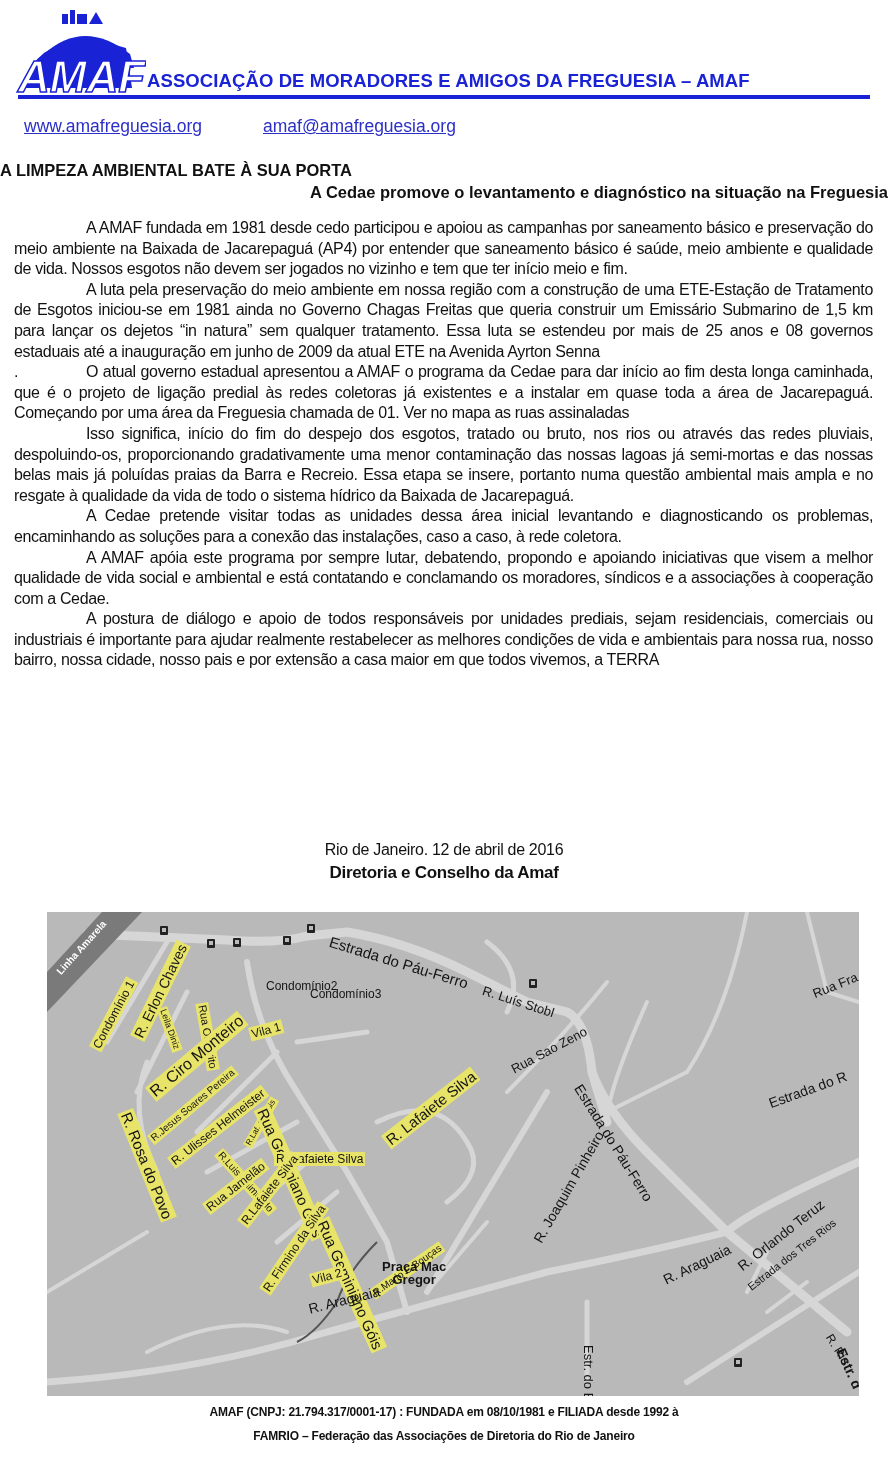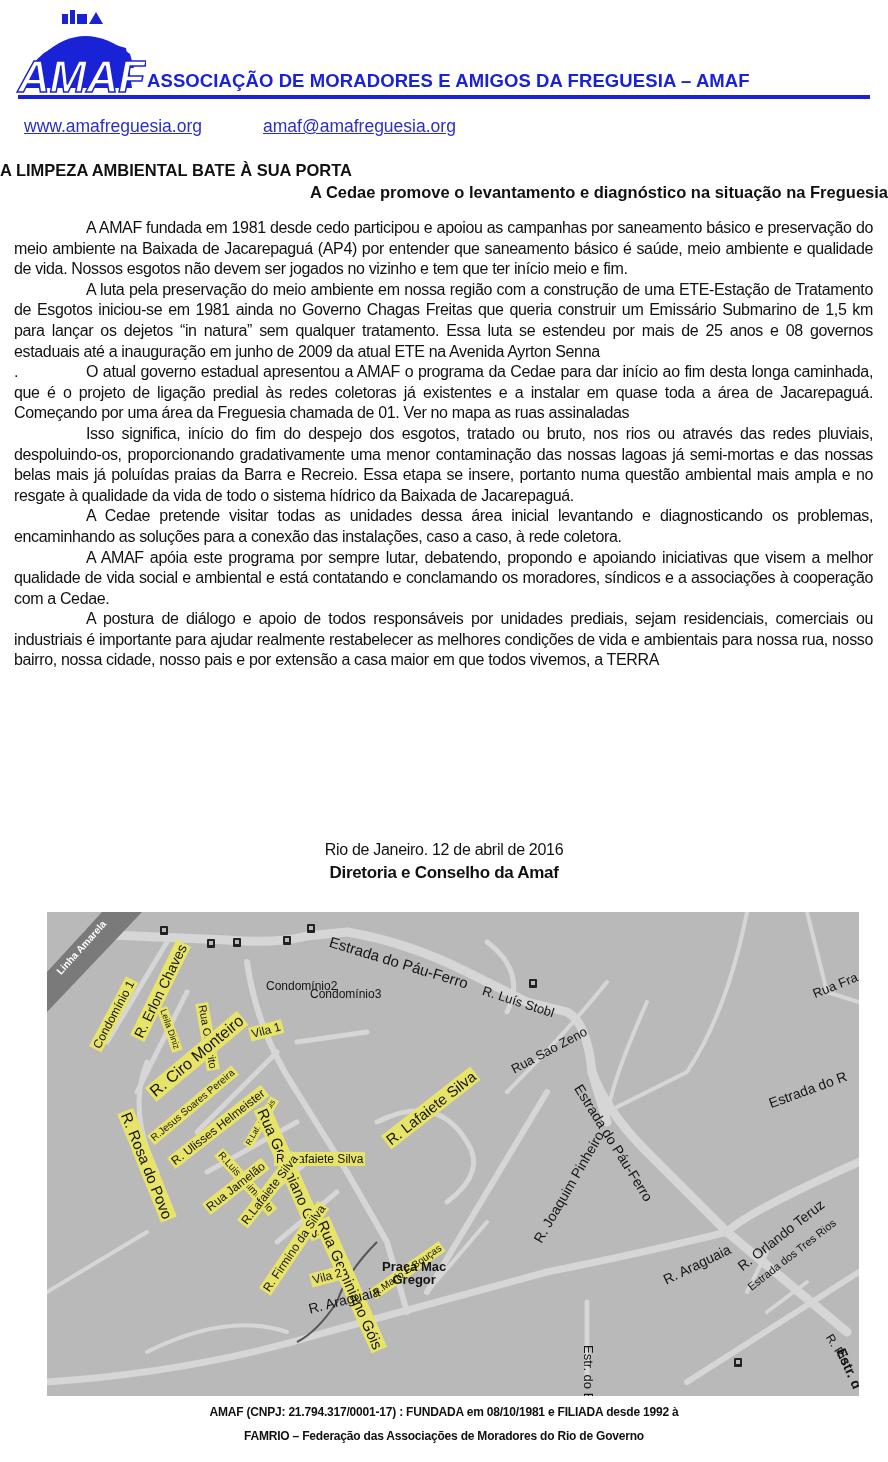--- a/index.html
+++ b/index.html
@@ -173,13 +173,13 @@
   <span class="lbl" style="left:462px;top:152px;transform:rotate(-28deg);font-size:13px">Rua Sao Zeno</span>
   <span class="lbl" style="left:764px;top:76px;transform:rotate(-22deg);font-size:13px">Rua Fra</span>
   <span class="lbl big" style="left:688px;top:350px;transform:rotate(-38deg)">R. Orlando Teruz</span>
   <span class="lbl" style="left:699px;top:372px;transform:rotate(-38deg);font-size:11px">Estrada dos Tres Rios</span>
   <span class="lbl" style="left:787px;top:420px;transform:rotate(58deg);font-size:12px">R. Rio</span>
   <span class="lbl" style="left:548px;top:433px;transform:rotate(90deg);font-size:13px">Estr. do Ba</span>
   <span class="lbl big bold" style="left:800px;top:434px;transform:rotate(66deg)">Estr. d</span>
 </div>
 
 <div class="footer1">AMAF (CNPJ: 21.794.317/0001-17) : FUNDADA em 08/10/1981 e FILIADA desde 1992 à</div>
-<div class="footer2">FAMRIO – Federação das Associações de Moradores do Rio de Governo</div>
+<div class="footer2">FAMRIO – Federação das Associações de Diretoria do Rio de Janeiro</div>
 
 </body></html>

